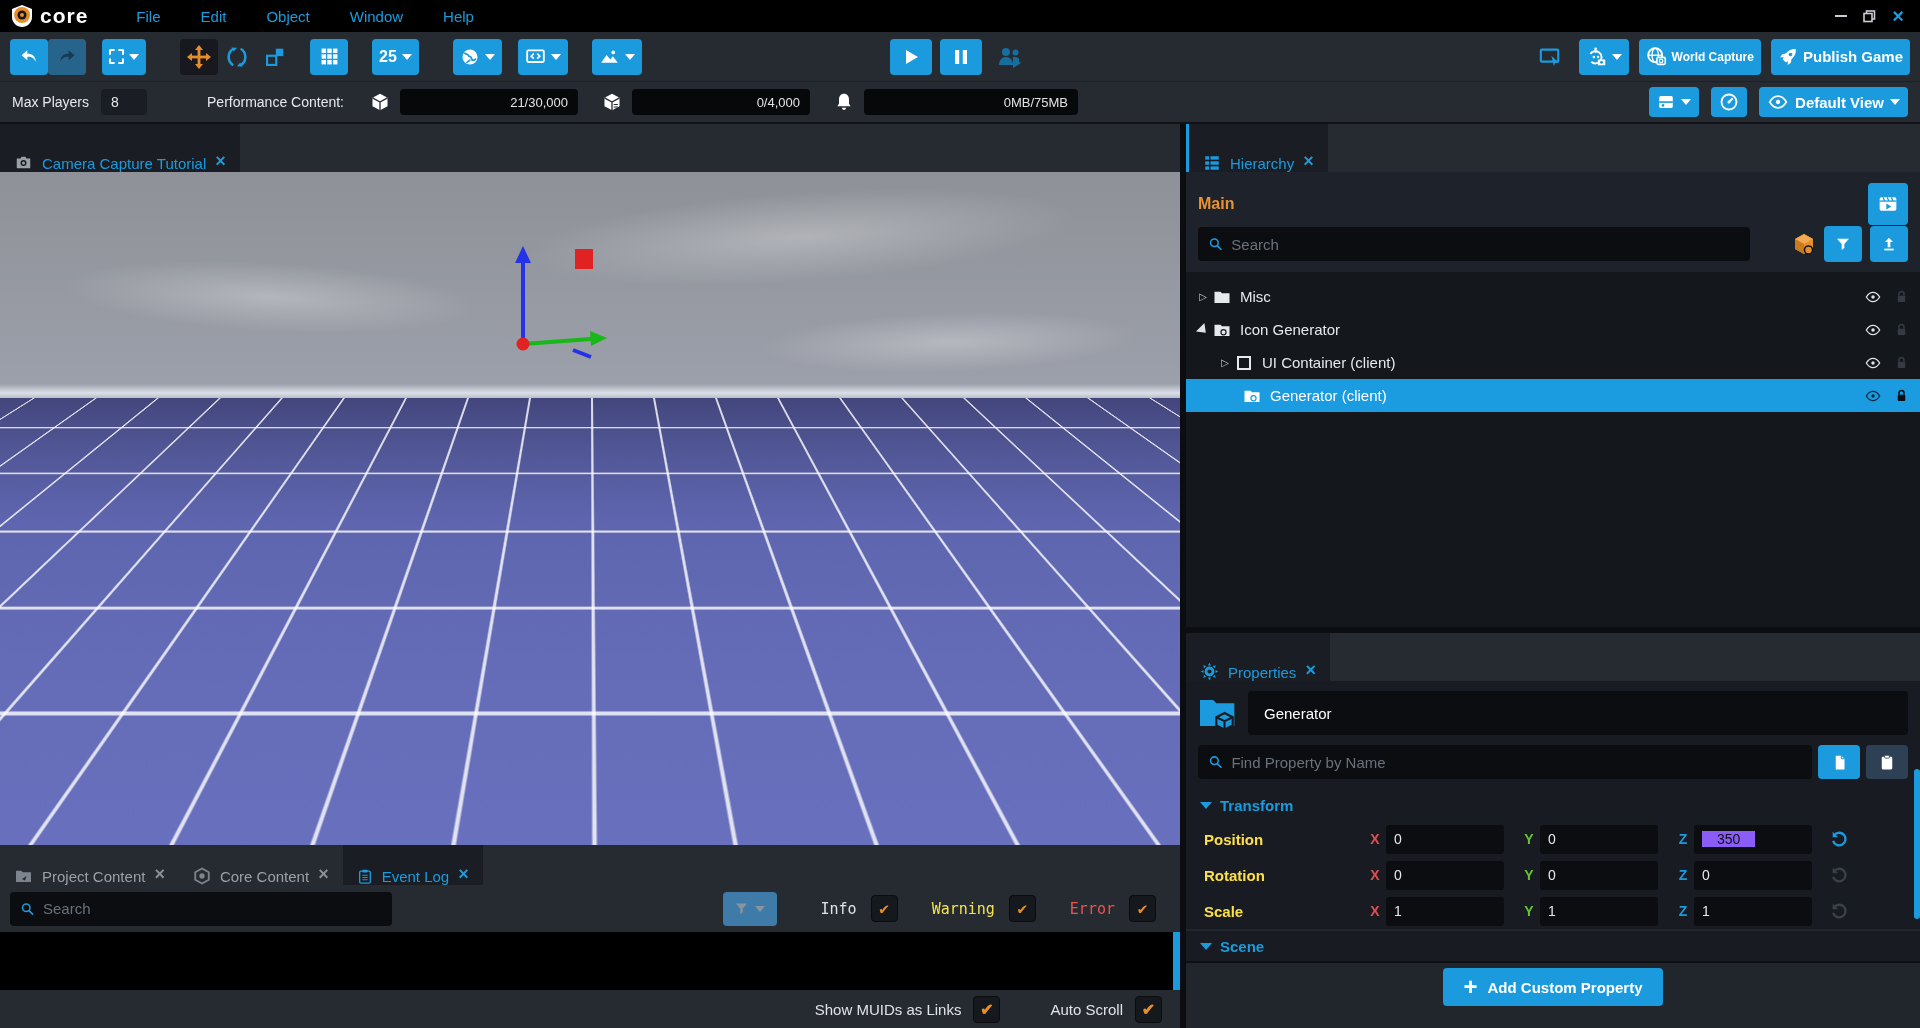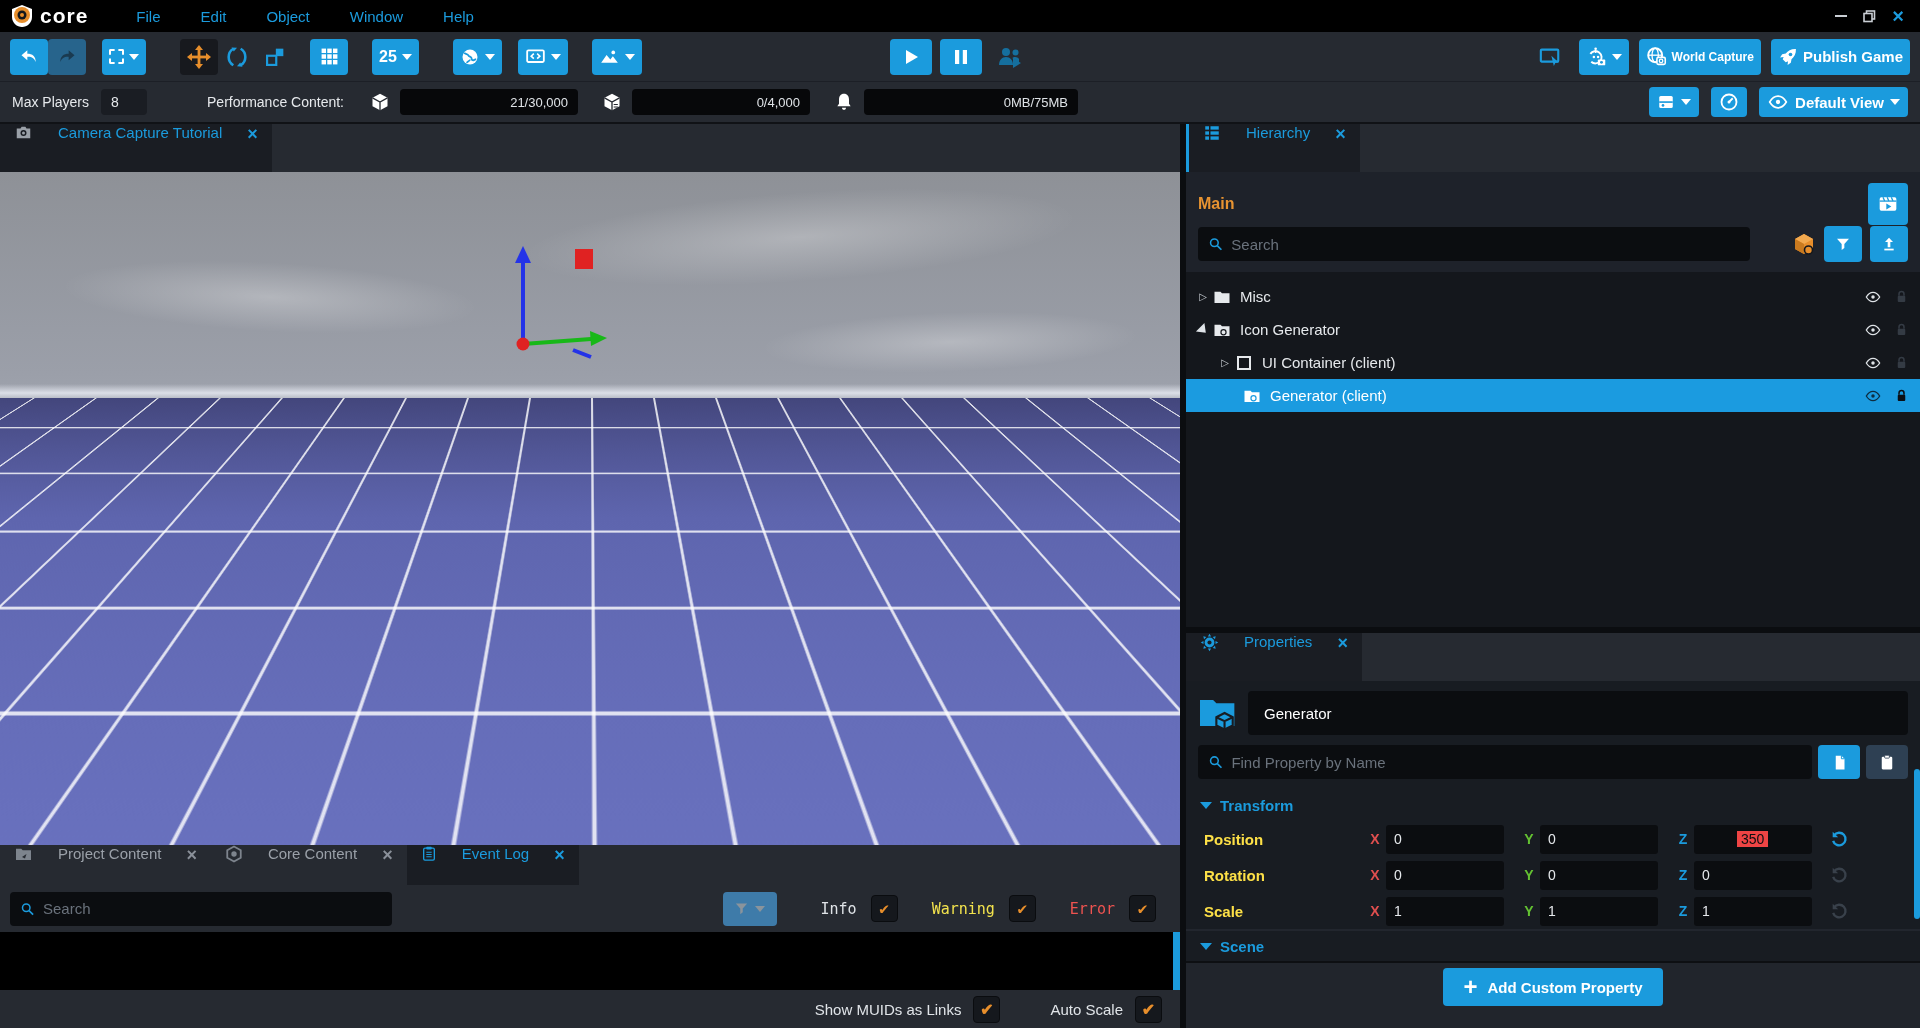--- a/index.html
+++ b/index.html
@@ -37,21 +37,21 @@
   .sbtn .tbtn-label { font-size:15px; }
 
   
   .main { flex:1; display:flex; min-height:0; }
   .left-col { width:1180px; flex:none; display:flex; flex-direction:column; background:#1a1d23; }
   .v-split { width:6px; flex:none; background:#0b0d10; }
   .right-col { flex:1; display:flex; flex-direction:column; background:#14171c; min-width:0; }
 
   
   .tabbar { height:48px; background:#262a31; display:flex; align-items:stretch; flex:none; }
-  .tab { display:flex; align-items:flex-start; gap:25px; padding:0 14px; font-size:15px; color:#9aa0a8; }
+  .tab { display:flex; align-items:flex-end; gap:9px; padding:0 14px; font-size:15px; color:#9aa0a8; }
   .tab.active { background:#1a1d23; color:#1b9bdd; }
   .tab .x { font-size:18px; font-weight:bold; color:#8a9099; }
   .tab.active .x { color:#1b9bdd; }
 
   
   .viewport { position:relative; height:673px; flex:none; overflow:hidden; background:linear-gradient(#8e9197 0%, #9b9fa9 30%, #aeb3c0 52%, #c2c6d2 62%, #b7bbcc 66%); }
   .cloud { position:absolute; border-radius:50%; background:radial-gradient(ellipse at center, rgba(255,255,255,.28), rgba(255,255,255,0) 70%); }
   .ground { position:absolute; left:-55%; width:210%; top:226px; height:1600px; transform-origin:50% 0;
     transform:perspective(520px) rotateX(56deg);
     background-image:
@@ -93,21 +93,21 @@
   .name-field { flex:1; height:44px; background:#0b0d10; border-radius:4px; display:flex; align-items:center; padding:0 16px; font-size:15px; color:#fff; }
   .prow-find { display:flex; align-items:center; gap:6px; padding:4px 12px 10px 12px; }
   .mini-btn { width:42px; height:34px; border-radius:4px; display:flex; align-items:center; justify-content:center; flex:none; }
   .sec-head { display:flex; align-items:center; gap:8px; padding:0 14px; height:32px; color:#1b9bdd; font-weight:bold; font-size:15px; flex:none; }
   .sec-tri { width:0; height:0; border-left:6px solid transparent; border-right:6px solid transparent; border-top:7px solid #1b9bdd; }
   .xyz-row { display:flex; align-items:center; height:36px; padding:0 10px 0 18px; font-size:15px; }
   .xyz-label { width:160px; color:#fde047;font-weight:bold; }
   .axis { font-weight:bold; font-size:14px; width:22px; text-align:center; }
   .ax-x { color:#e04f4f; } .ax-y { color:#63c132; } .ax-z { color:#1b9bdd; }
   .vfield { width:118px; height:29px; background:#0b0d10; border-radius:3px; display:flex; align-items:center; padding:0 8px; font-size:14px; color:#e6e9ec; margin-right:14px; }
-  .vfield .sel { background:#ef4444; color:#0c0e11; padding:0 4px;margin-left:35px; }
+  .vfield .sel { background:#8b5cf6; color:#0c0e11; padding:0 15px; }
   .reset { width:26px; display:flex; justify-content:center; color:#39414b; }
   .reset.active { color:#1b9bdd; }
   .scene-head { border-top:2px solid #22262e; border-bottom:2px solid #0d0f12; height:34px; }
   .add-strip { flex:1; background:#21252c; display:flex; align-items:flex-start; justify-content:center; padding-top:5px; }
   .add-btn { height:38px; background:#1b9bdd; border-radius:4px; display:flex; align-items:center; gap:10px; padding:0 20px; color:#fff; font-weight:bold; font-size:15px; }
   .plus { font-size:24px; font-weight:bold; line-height:1; }
   .props-scroll { position:absolute; right:0; top:88px; width:6px; height:150px; background:#1b9bdd; border-radius:3px; }
 
   
   .log-filter { height:47px; background:#262a31; display:flex; align-items:center; padding:0 10px; flex:none; gap:14px; }
@@ -470,21 +470,21 @@
       <div class="log-area">
         <div class="log-scroll"></div>
       </div>
 
       <div class="log-footer">
         <span>Show MUIDs as Links</span>
         <div class="checkbox">
             <span>✔</span>
           </div>
         <div class="gap"></div>
-        <span>Auto Scale</span>
+        <span>Auto Scroll</span>
         <div class="checkbox">
             <span>✔</span>
           </div>
       </div>
     </div>
 
     <div class="v-split"></div>
 
     <div class="right-col">
 

